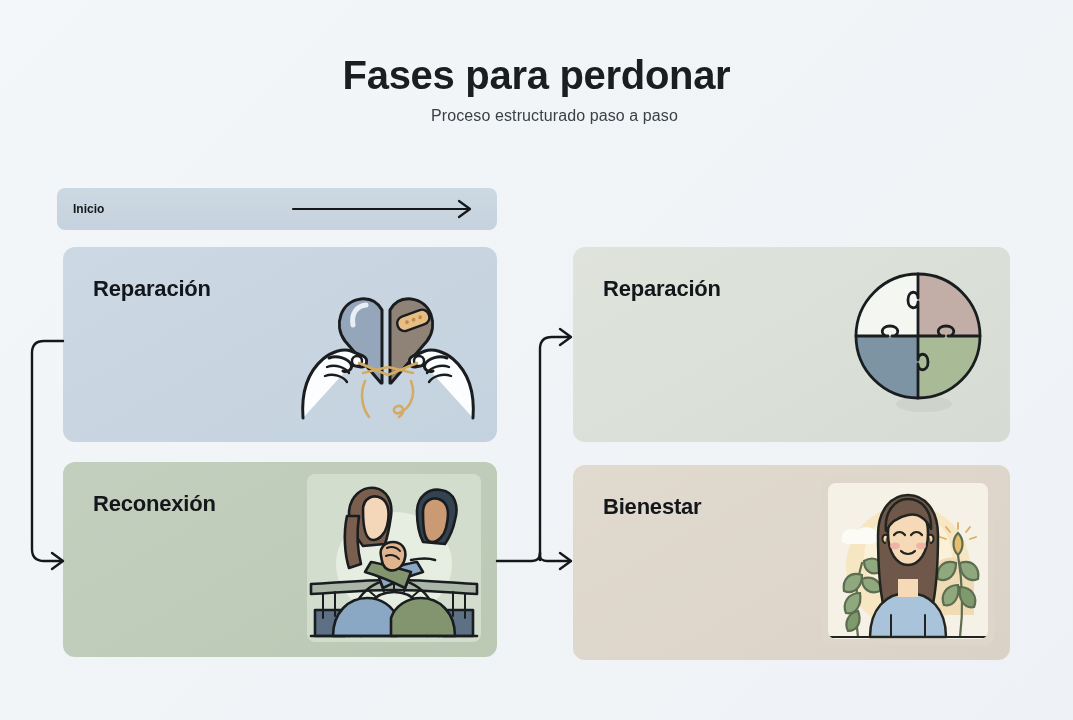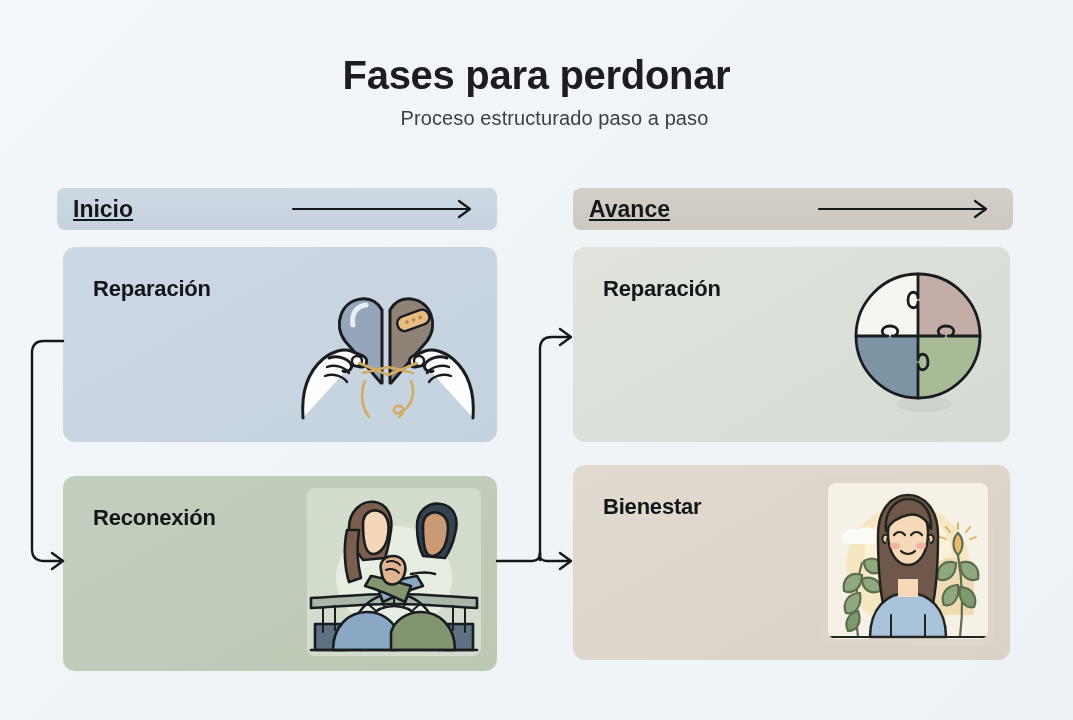--- a/index.html
+++ b/index.html
@@ -34,42 +34,41 @@
   }
   .main-title {
     font-size: 40px;
     font-weight: bold;
     color: #1b1d20;
     letter-spacing: -0.3px;
     line-height: 1.15;
   }
   .subtitle {
     margin-top: 9px;
-    font-size: 20px;
+    font-size: 16px;
     font-weight: 400;
     color: #3b4044;
     letter-spacing: 0.1px;
     padding-left: 36px;
   }
 
   
   .phase-bar {
     position: absolute;
     height: 42px;
     border-radius: 8px;
     display: flex;
     align-items: center;
     padding: 0 16px;
   }
   .phase-bar .phase-label {
-    font-size: 23px;
+    font-size: 12px;
     font-weight: bold;
     color: #15181b;
     white-space: nowrap;
-    text-decoration: underline;
   }
   .phase-bar .bar-arrow {
     flex: 1;
     display: flex;
     justify-content: flex-end;
     align-items: center;
     margin-left: 14px;
   }
   #bar-inicio {
     left: 57px; top: 188px; width: 440px;
@@ -100,21 +99,21 @@
     right: 14px;
     top: 50%;
     transform: translateY(-50%);
   }
 
   #card-reparacion {
     left: 63px; top: 247px; width: 434px; height: 195px;
     background: linear-gradient(150deg, #ccd9e4 0%, #c8d5e1 55%, #c4d2df 100%);
   }
   #card-reconexion {
-    left: 63px; top: 476px; width: 434px; height: 195px;
+    left: 63px; top: 462px; width: 434px; height: 195px;
     background: linear-gradient(150deg, #c3cfbe 0%, #bfccb9 55%, #bac8b4 100%);
   }
   #card-integracion {
     left: 573px; top: 247px; width: 437px; height: 195px;
     background: linear-gradient(150deg, #dfe3dc 0%, #dae0d7 55%, #d6dcd3 100%);
   }
   #card-bienestar {
     left: 573px; top: 465px; width: 437px; height: 195px;
     background: linear-gradient(150deg, #e1dacf 0%, #ded6ca 55%, #dad2c6 100%);
     padding-left: 12px;
@@ -162,29 +161,20 @@
   <div class="phase-bar" id="bar-inicio">
     <span class="phase-label">Inicio</span>
     <span class="bar-arrow">
       <svg width="190" height="20" viewBox="0 0 190 20">
         <path class="bar-line" d="M2 10 H178"></path>
         <path class="bar-line" d="M168 2 L179 10 L168 18"></path>
       </svg>
     </span>
   </div>
 
-  <div class="phase-bar" id="bar-avance">
-    <span class="phase-label">Avance</span>
-    <span class="bar-arrow">
-      <svg width="180" height="20" viewBox="0 0 180 20">
-        <path class="bar-line" d="M2 10 H168"></path>
-        <path class="bar-line" d="M158 2 L169 10 L158 18"></path>
-      </svg>
-    </span>
-  </div>
 
   <div class="card" id="card-reparacion">
     <div class="card-title">Reparación</div>
     <div class="card-art">
       <svg width="190" height="160" viewBox="0 0 190 160">
         <g stroke="#1a1d20" stroke-width="3" stroke-linecap="round" stroke-linejoin="round">
 
           <path d="M88 120 L52 78 C40 62 48 38 68 36 C78 35 85 40 89 47 L89 120 Z" fill="#95a6bb"></path>
 
           <path d="M60 62 C58 50 64 43 73 42" fill="none" stroke="#e8eef5" stroke-width="5"></path>

